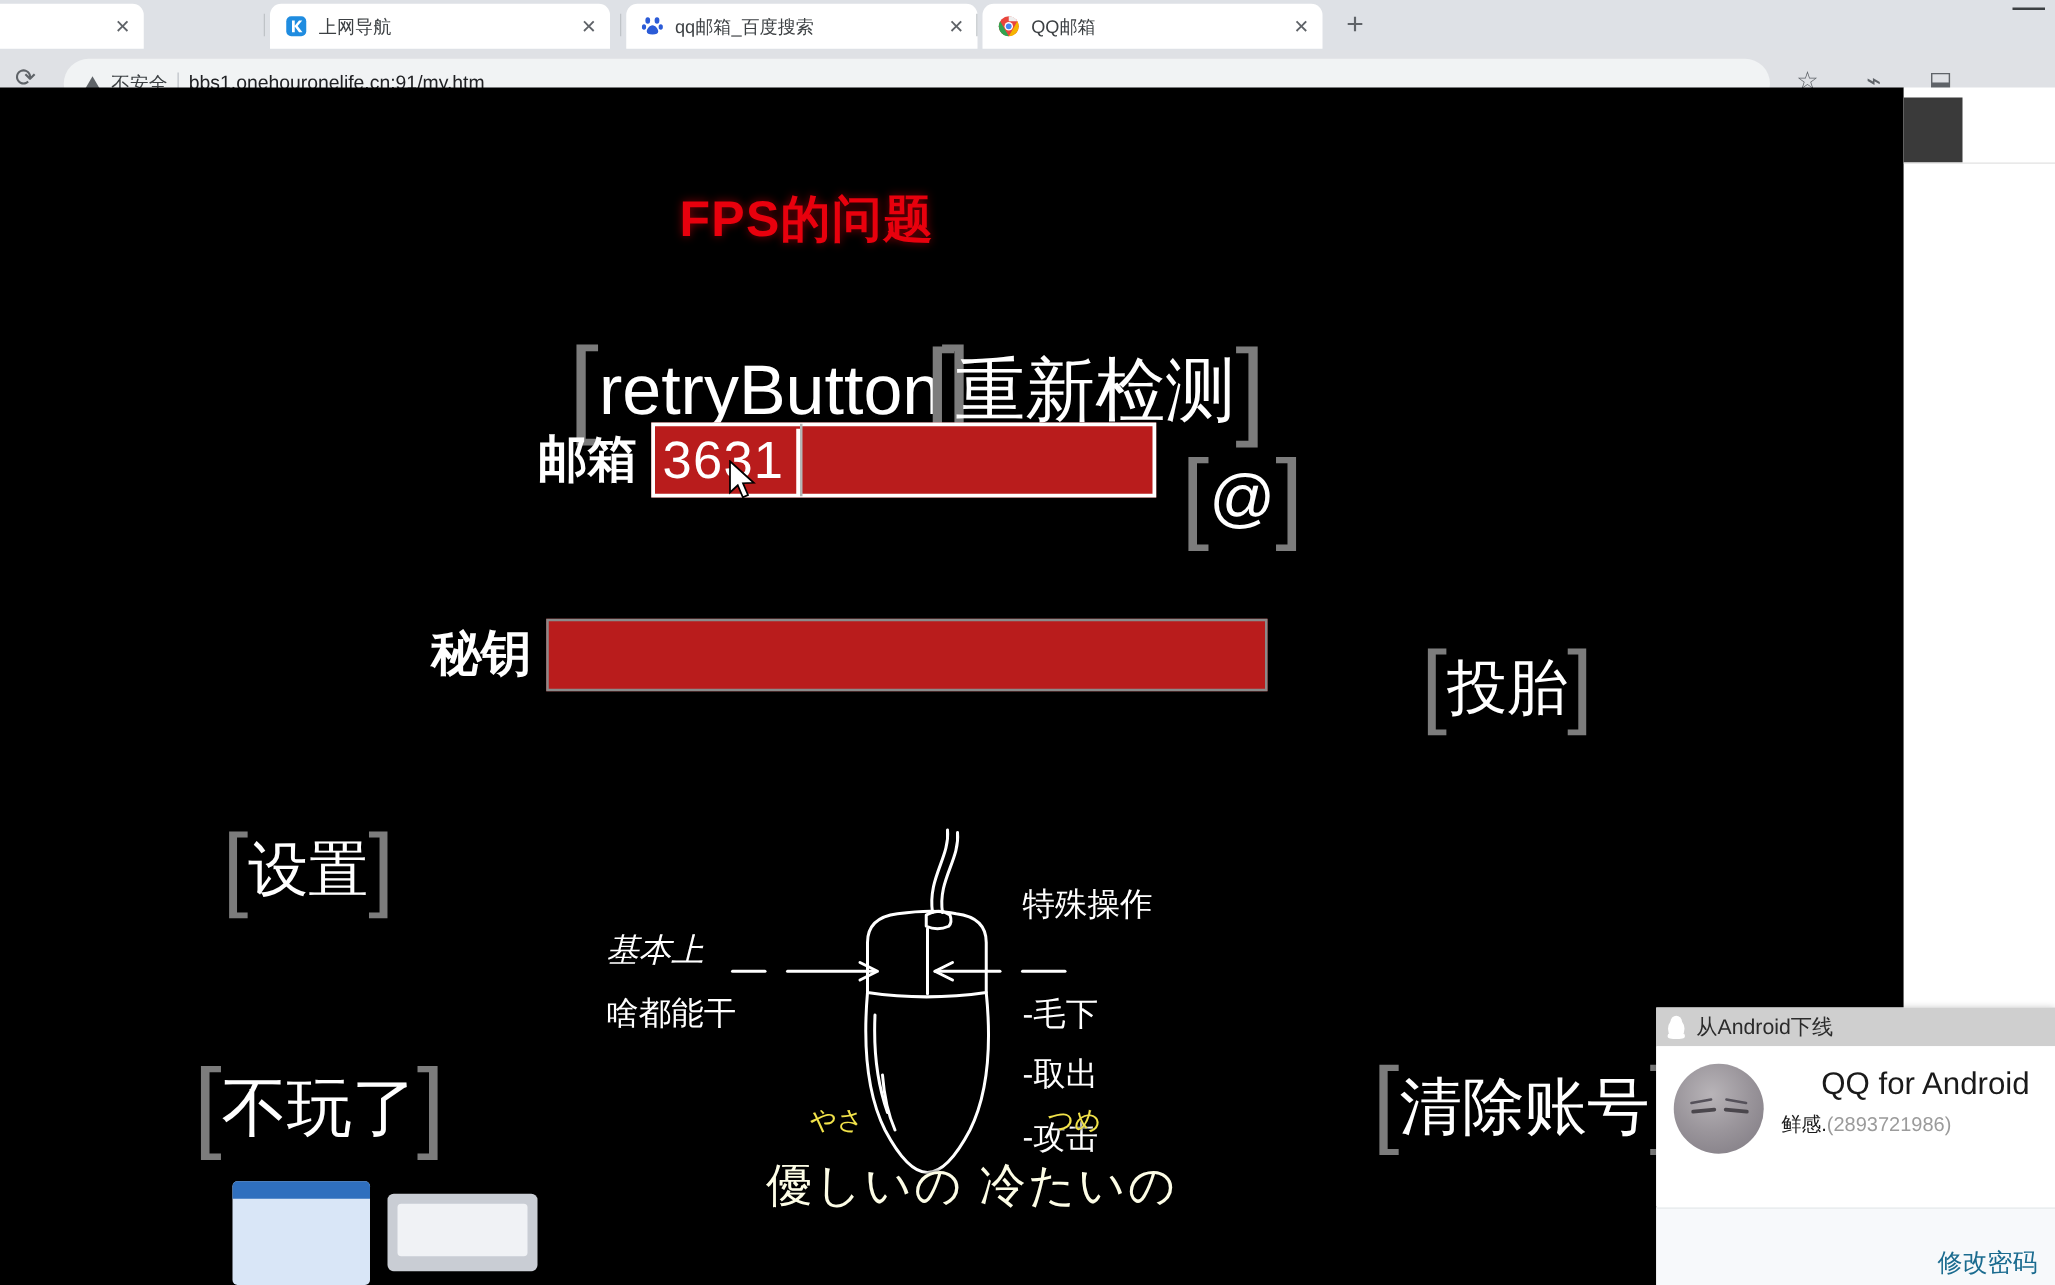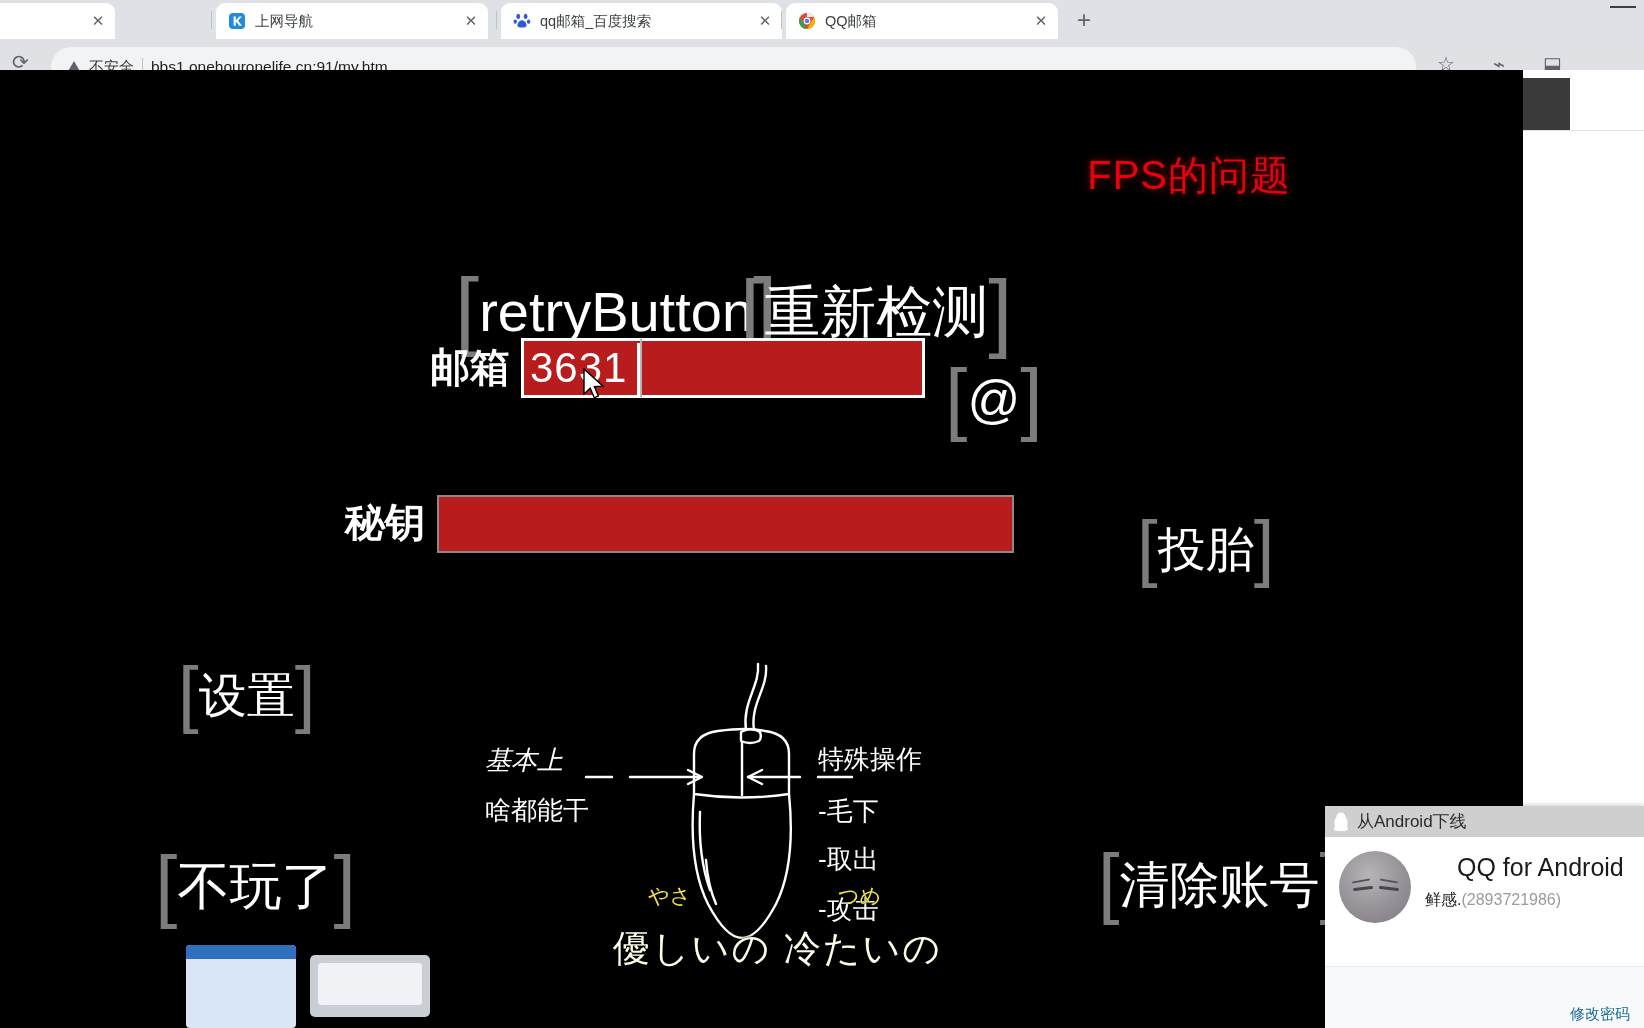--- a/index.html
+++ b/index.html
@@ -45,23 +45,24 @@
   .ico-ext { left:1493px; font-size:20px; }
   .ico-profile { left:1543px; font-size:20px; }
   .win-min { position:absolute; right:8px; top:6px; width:26px; height:2px; background:#3c4043; }
 
   
   .game {
     position:absolute; left:0; top:70px; width:1523px; height:958px;
     background:#000; overflow:hidden;
   }
   .page-title {
-    position:absolute; left:0; top:78px; width:1291px; text-align:right;
+    position:absolute; left:0; top:78px; width:1291px; text-align:center;
     color:#e8000d; font-size:40px; letter-spacing:1px;
     text-shadow:0 0 8px rgba(232,0,13,.55);
+    font-weight:bold;
   }
 
   
   .btn { position:absolute; display:flex; align-items:center; color:#fff; }
   .brk { color:#7c7c7c; font-weight:300; line-height:.85; }
   .btn .lbl { color:#ffffff; white-space:nowrap; }
 
   .btn.b-retry   { left:455px; top:205px; font-size:56px; }
   .btn.b-recheck { left:740px; top:205px; font-size:56px; }
   .btn.b-at      { left:945px; top:295px; font-size:52px; }
@@ -98,21 +99,21 @@
   }
 
   
   .cursor { position:absolute; left:582px; top:298px; width:26px; height:34px; }
 
   
   .doodle { position:absolute; left:460px; top:580px; width:520px; height:330px; }
   .ann { position:absolute; color:#fff; white-space:nowrap; font-size:26px; }
   .ann-l1 { left:485px; top:673px;font-style:italic; }
   .ann-l2 { left:485px; top:723px; }
-  .ann-r1 { left:818px; top:672px; }
+  .ann-r1 { left:818px; top:636px; }
   .ann-r2 { left:818px; top:724px; }
   .ann-r3 { left:818px; top:772px; }
   .ann-r4 { left:818px; top:822px; }
 
   
   .sub-line {
     position:absolute; left:0; top:854px; width:1523px; text-align:center;
     color:#fdfde6; font-size:37px; letter-spacing:2px;
     text-shadow:0 0 3px #000, 0 1px 2px #000;
     padding-left:32px;
@@ -153,21 +154,21 @@
   .eye.l { left:14px; top:36px; transform:rotate(-6deg); }
   .eye.r { left:40px; top:36px; transform:rotate(6deg); }
   .brow { position:absolute; width:18px; height:2px; background:#55515a; border-radius:2px; }
   .brow.l { left:13px; top:29px; transform:rotate(-10deg); }
   .brow.r { left:41px; top:29px; transform:rotate(10deg); }
   .qq-texts { padding-top:2px; }
   .qq-app { font-size:25px; color:#1a1a1a; white-space:nowrap;margin-left:32px; }
   .qq-user { font-size:16px; color:#1a1a1a; margin-top:8px; white-space:nowrap; }
   .qq-user .uid { color:#9b9b9b; }
   .qq-foot { position:absolute; left:0; bottom:0; width:319px; height:62px; background:#f7f9fb; border-top:1px solid #e6e9ec; }
-  .qq-link { position:absolute; right:14px; bottom:4px; font-size:15px; color:#1a6b8f; }
+  .qq-link { position:absolute; right:14px; bottom:4px; font-size:20px; color:#1a6b8f; }
 </style>
 </head>
 <body>
 
 <div id="root">
 
   <div class="browser-chrome">
 
     <div class="tabstrip">
 

